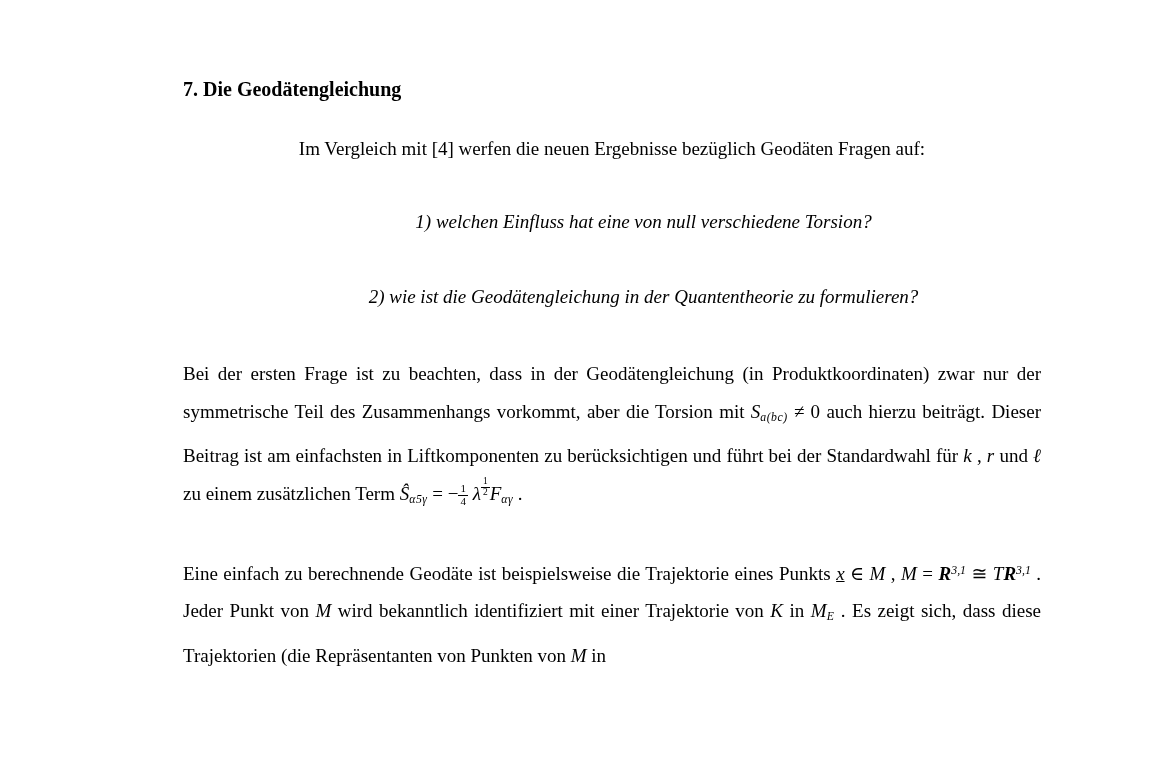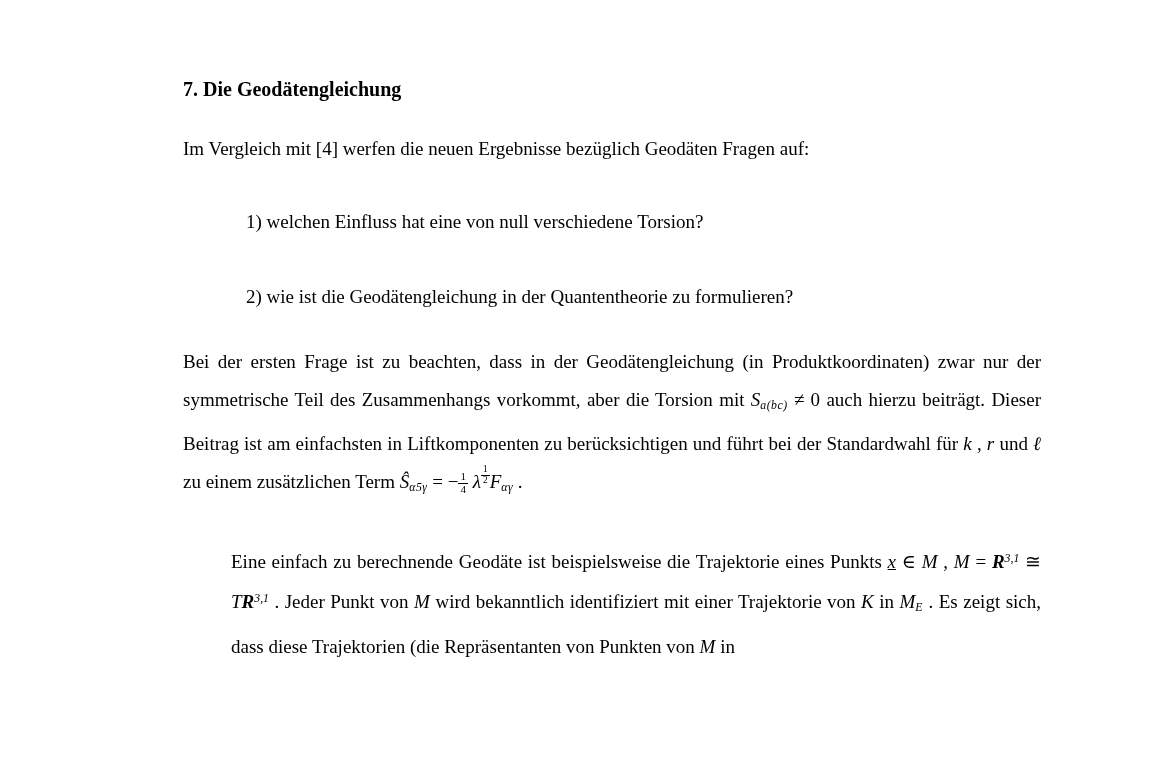--- a/index.html
+++ b/index.html
@@ -8,31 +8,31 @@
     background: #ffffff;
     font-family: "Liberation Serif", "DejaVu Serif", serif;
     color: #000000;
   }
   .page { width: 948px; height: 775px; background: #ffffff; }
   .content { margin-left: 183px; width: 858px; padding-top: 70px; }
 
   h1.title {
     margin: 0; font-size: 20px; line-height: 38px; font-weight: bold;
   }
-  p { margin: 0; font-size: 19px; line-height: 38px; }
+  p { margin: 0; font-size: 19px; line-height: 38px; text-align: center; }
 
   .intro { margin-top: 22px; }
 
   .questions { margin-top: 35px; }
-  .question { padding-left: 63px; }
+  .question { padding-left: 63px; font-style: italic; }
   .question + .question { margin-top: 37px; }
 
   .body-para { text-align: justify; }
-  .para-torsion { margin-top: 27px; }
-  .para-geodesic { margin-top: 32px; margin-left: 48px; }
+  .para-torsion { margin-top: 39px; }
+  .para-geodesic { margin-top: 32px; }
 
   
   .mi { font-style: italic; }
   .mb { font-style: italic; font-weight: bold; }
   .mu { text-decoration: underline; text-underline-offset: 2px; }
   .msub { font-style: italic; font-size: 0.62em; vertical-align: -0.28em; letter-spacing: 0.5px; }
   .msup { font-style: italic; font-size: 0.62em; vertical-align: 0.5em; }
 
   .frac {
     display: inline-block; text-align: center; vertical-align: -0.42em;

